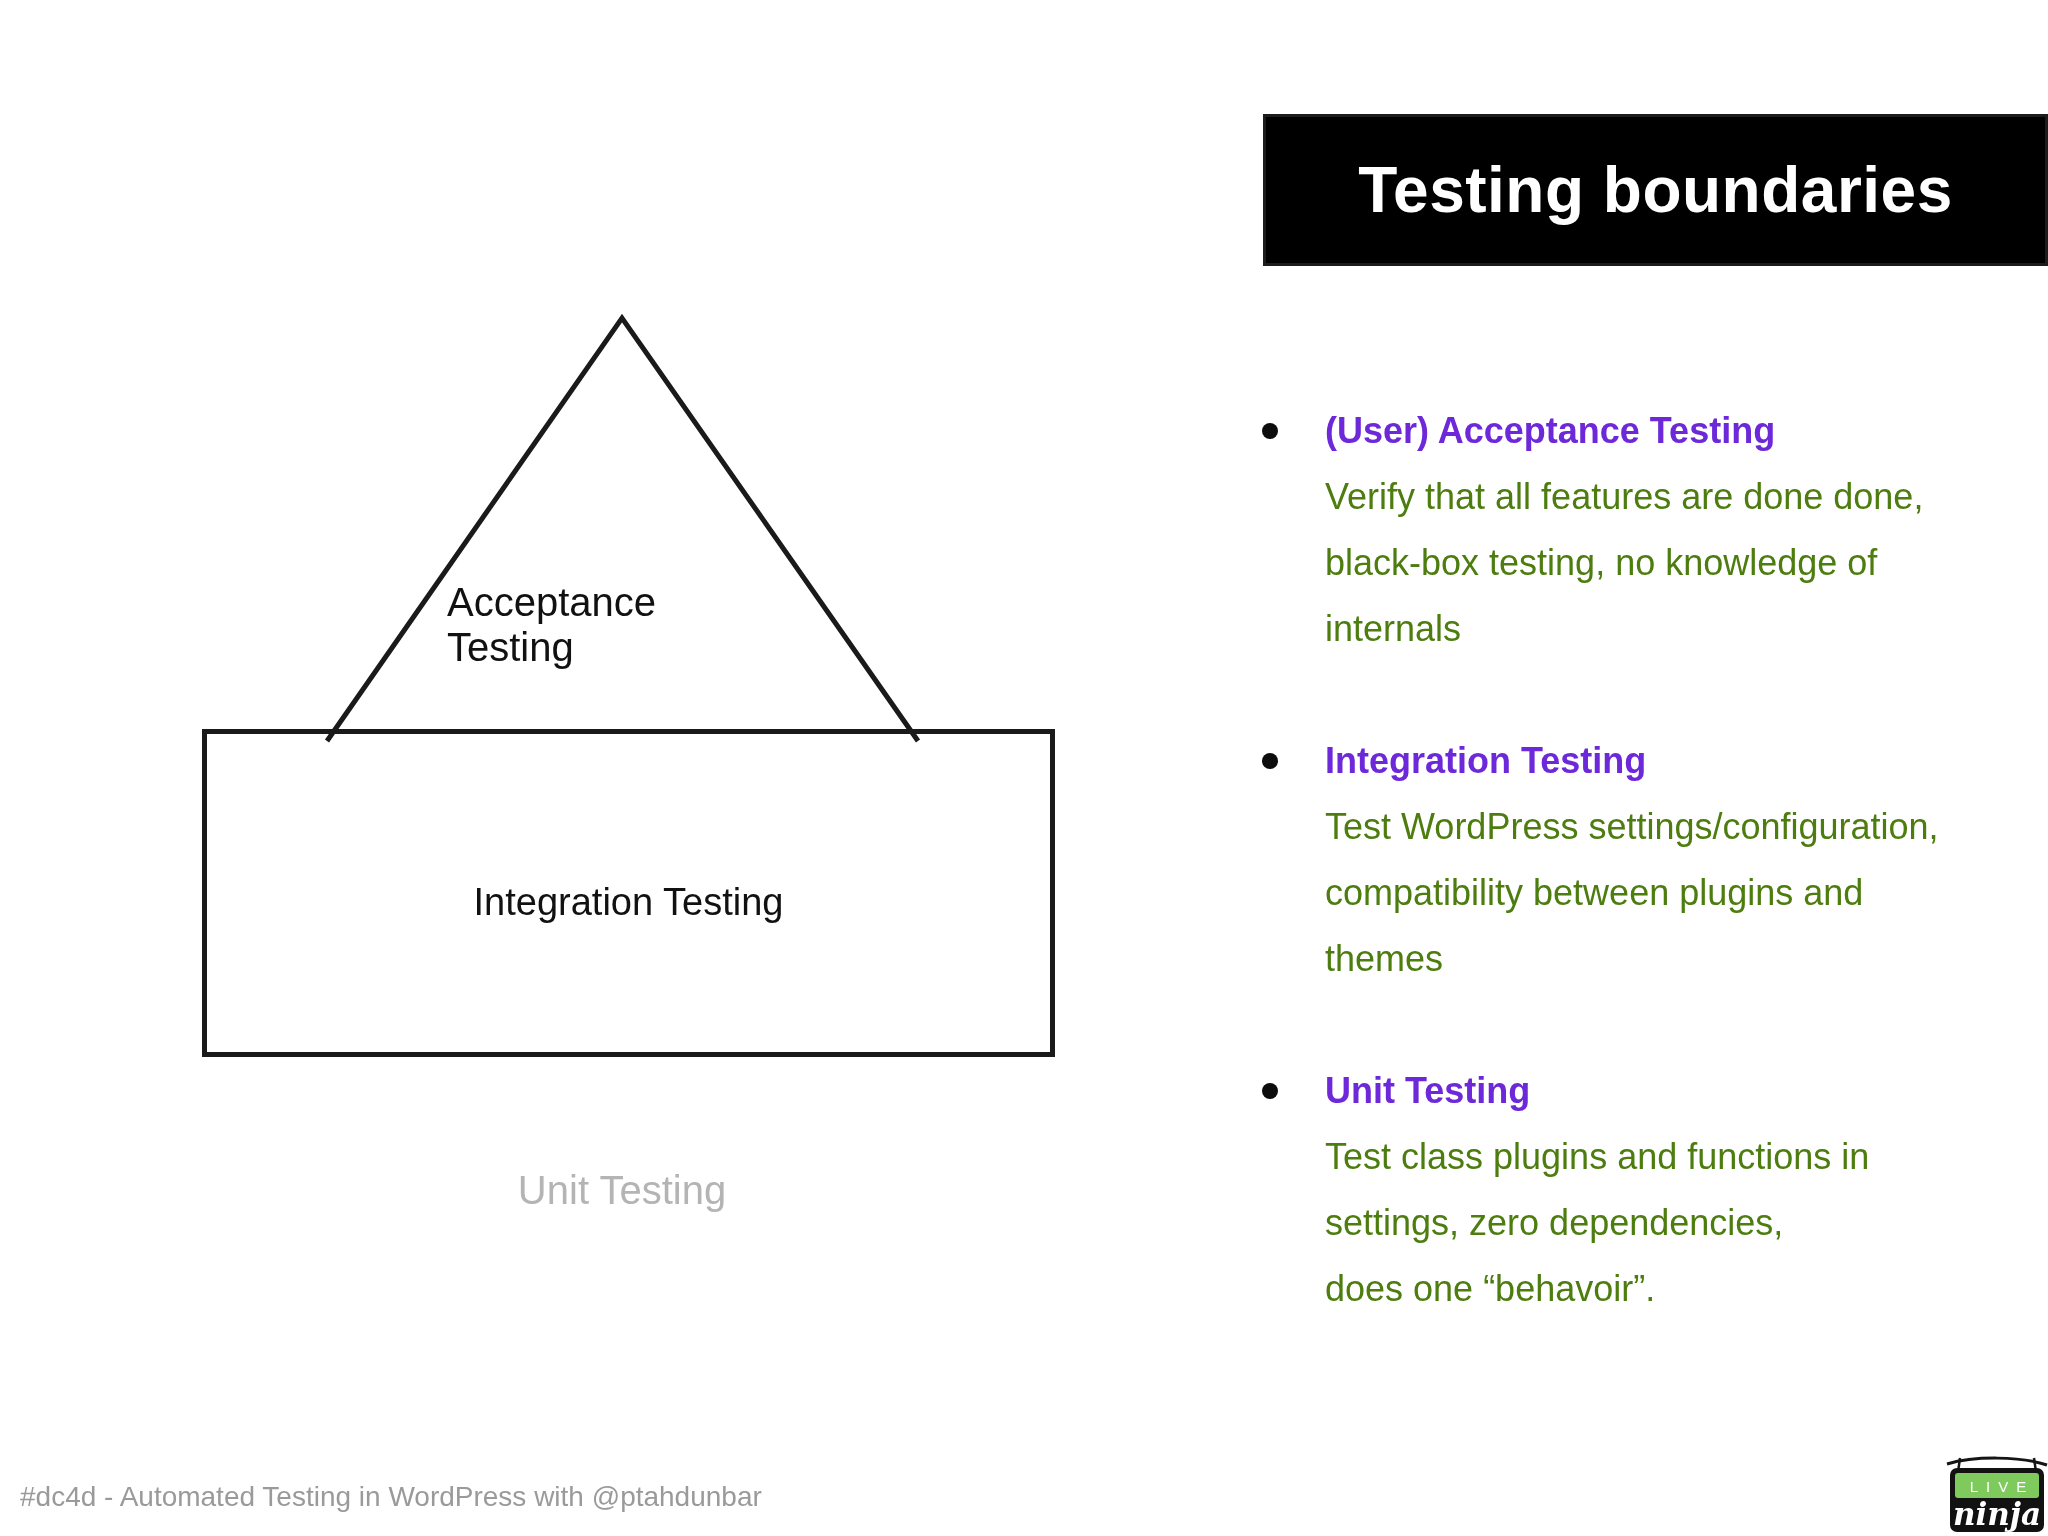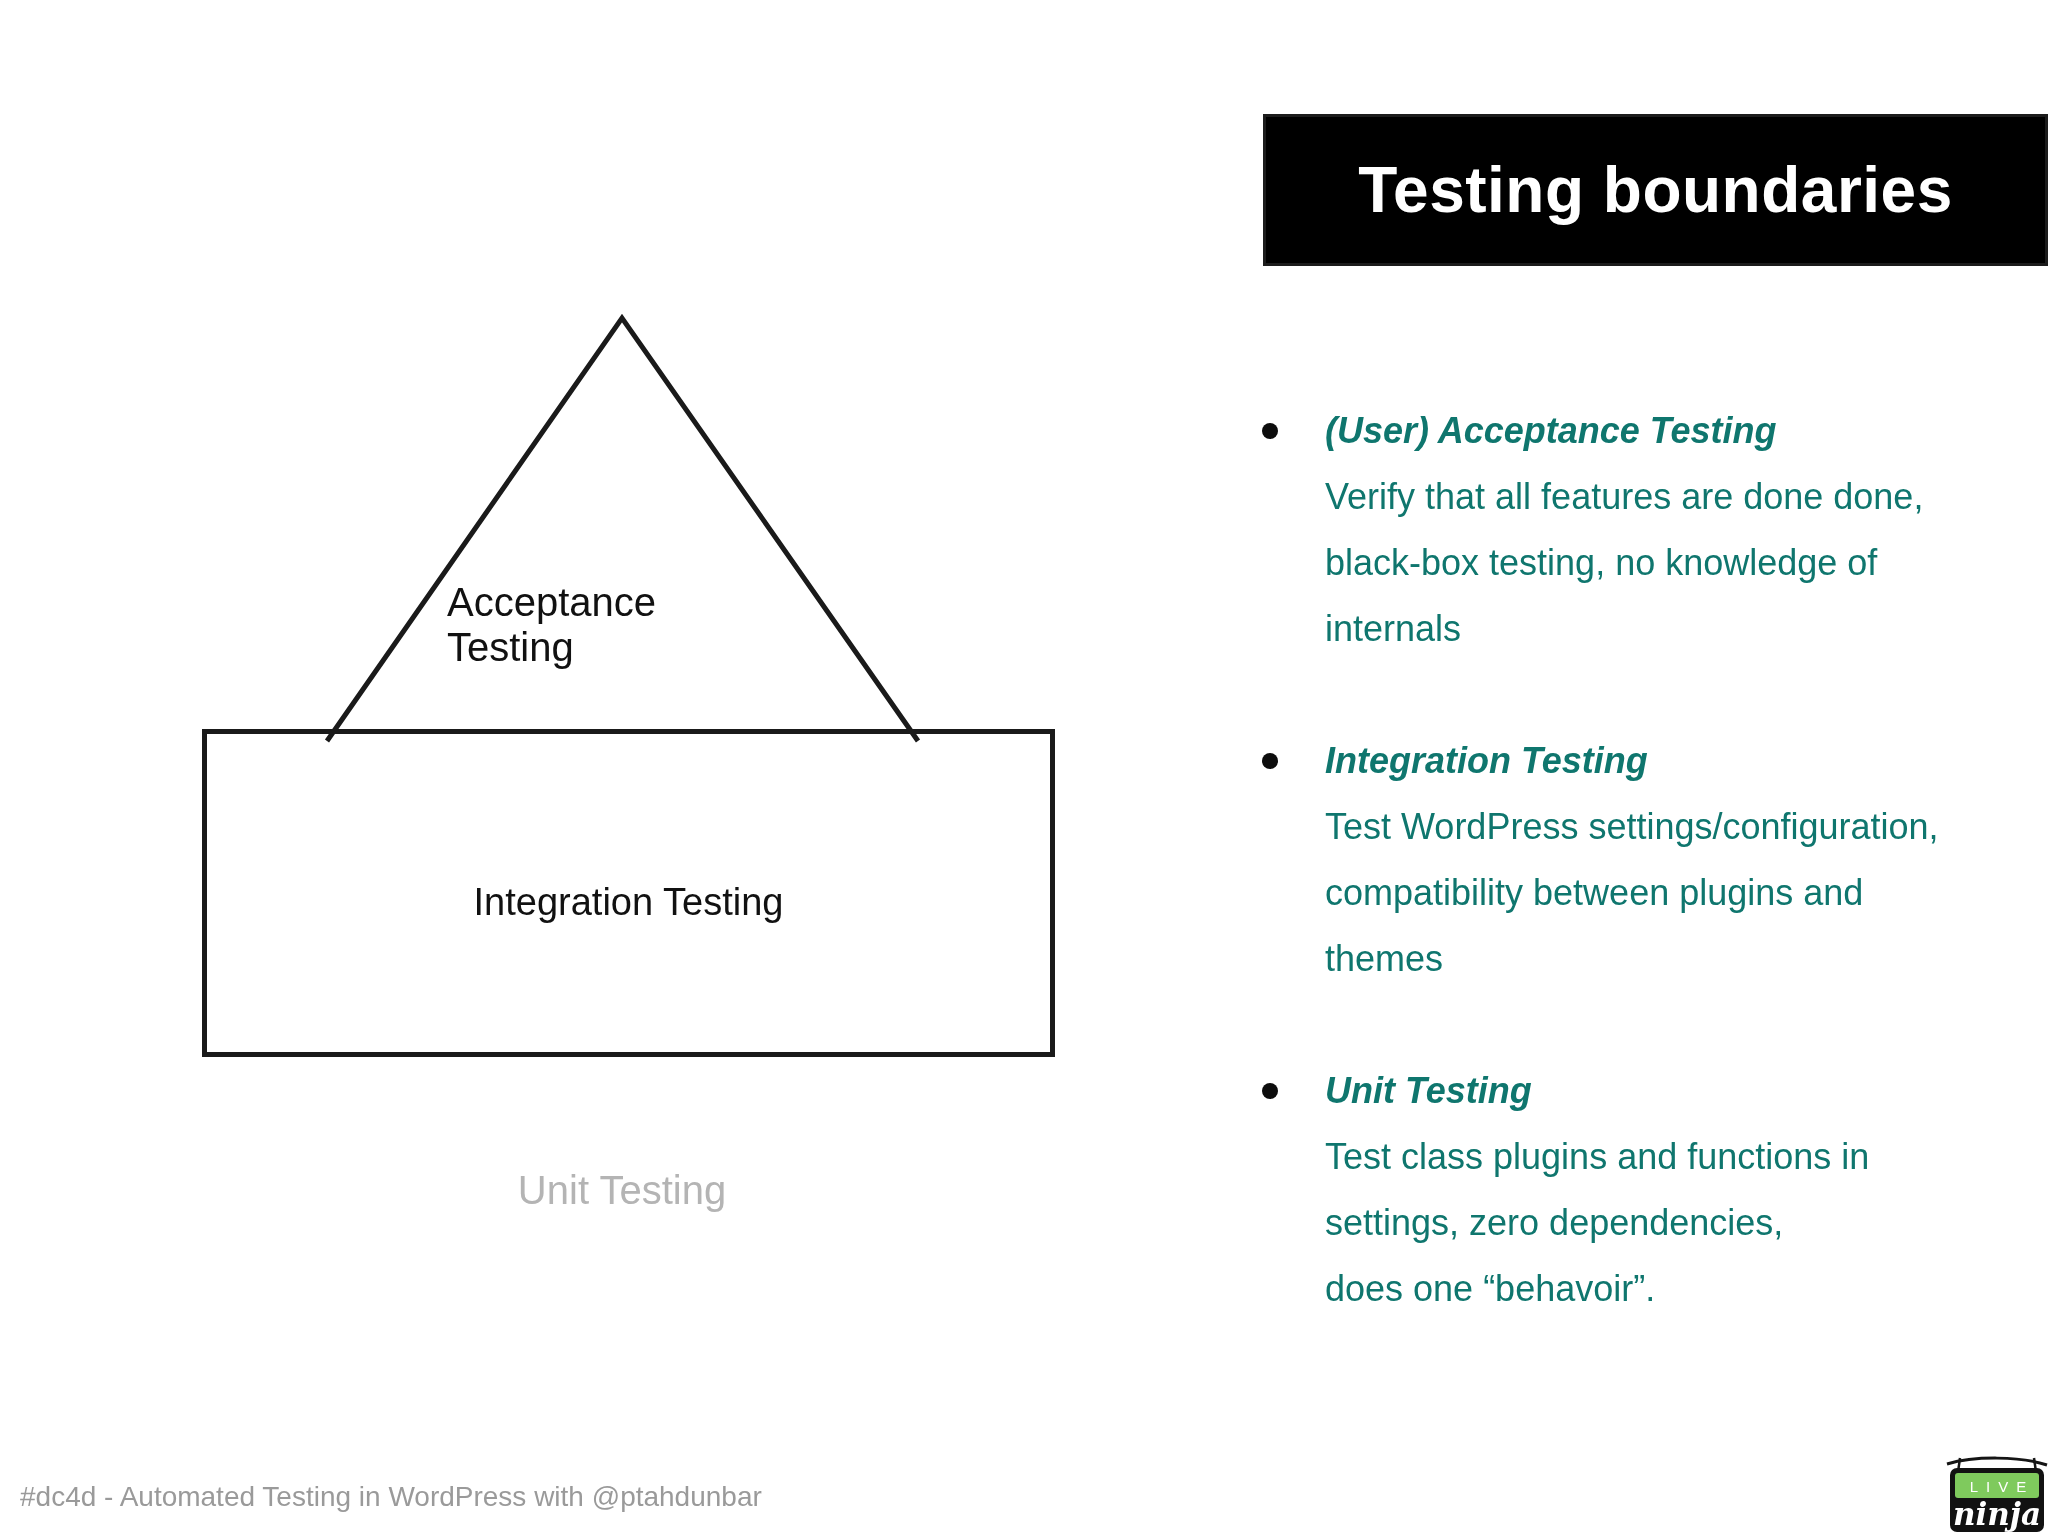--- a/index.html
+++ b/index.html
@@ -71,22 +71,22 @@
     flex:0 0 69px;
     position:relative;
   }
   .bullet-dot::after{
     content:"";
     position:absolute;left:6px;top:25px;
     width:16px;height:16px;border-radius:50%;
     background:#0d0d0d;
   }
   .bullet-content{flex:1;font-size:36px;line-height:66px;}
-  .bullet-heading{font-weight:bold;color:#0f766e;font-style:italic;}
-  .bullet-line{color:#0f766e;}
+  .bullet-heading{font-weight:bold;color:#6d28d9;}
+  .bullet-line{color:#4d7c0f;}
 
   
   .footer-credit{
     position:absolute;
     left:20px;top:1477px;
     font-size:28px;line-height:40px;
     color:#9a9a9a;
     white-space:nowrap;
   }
 

